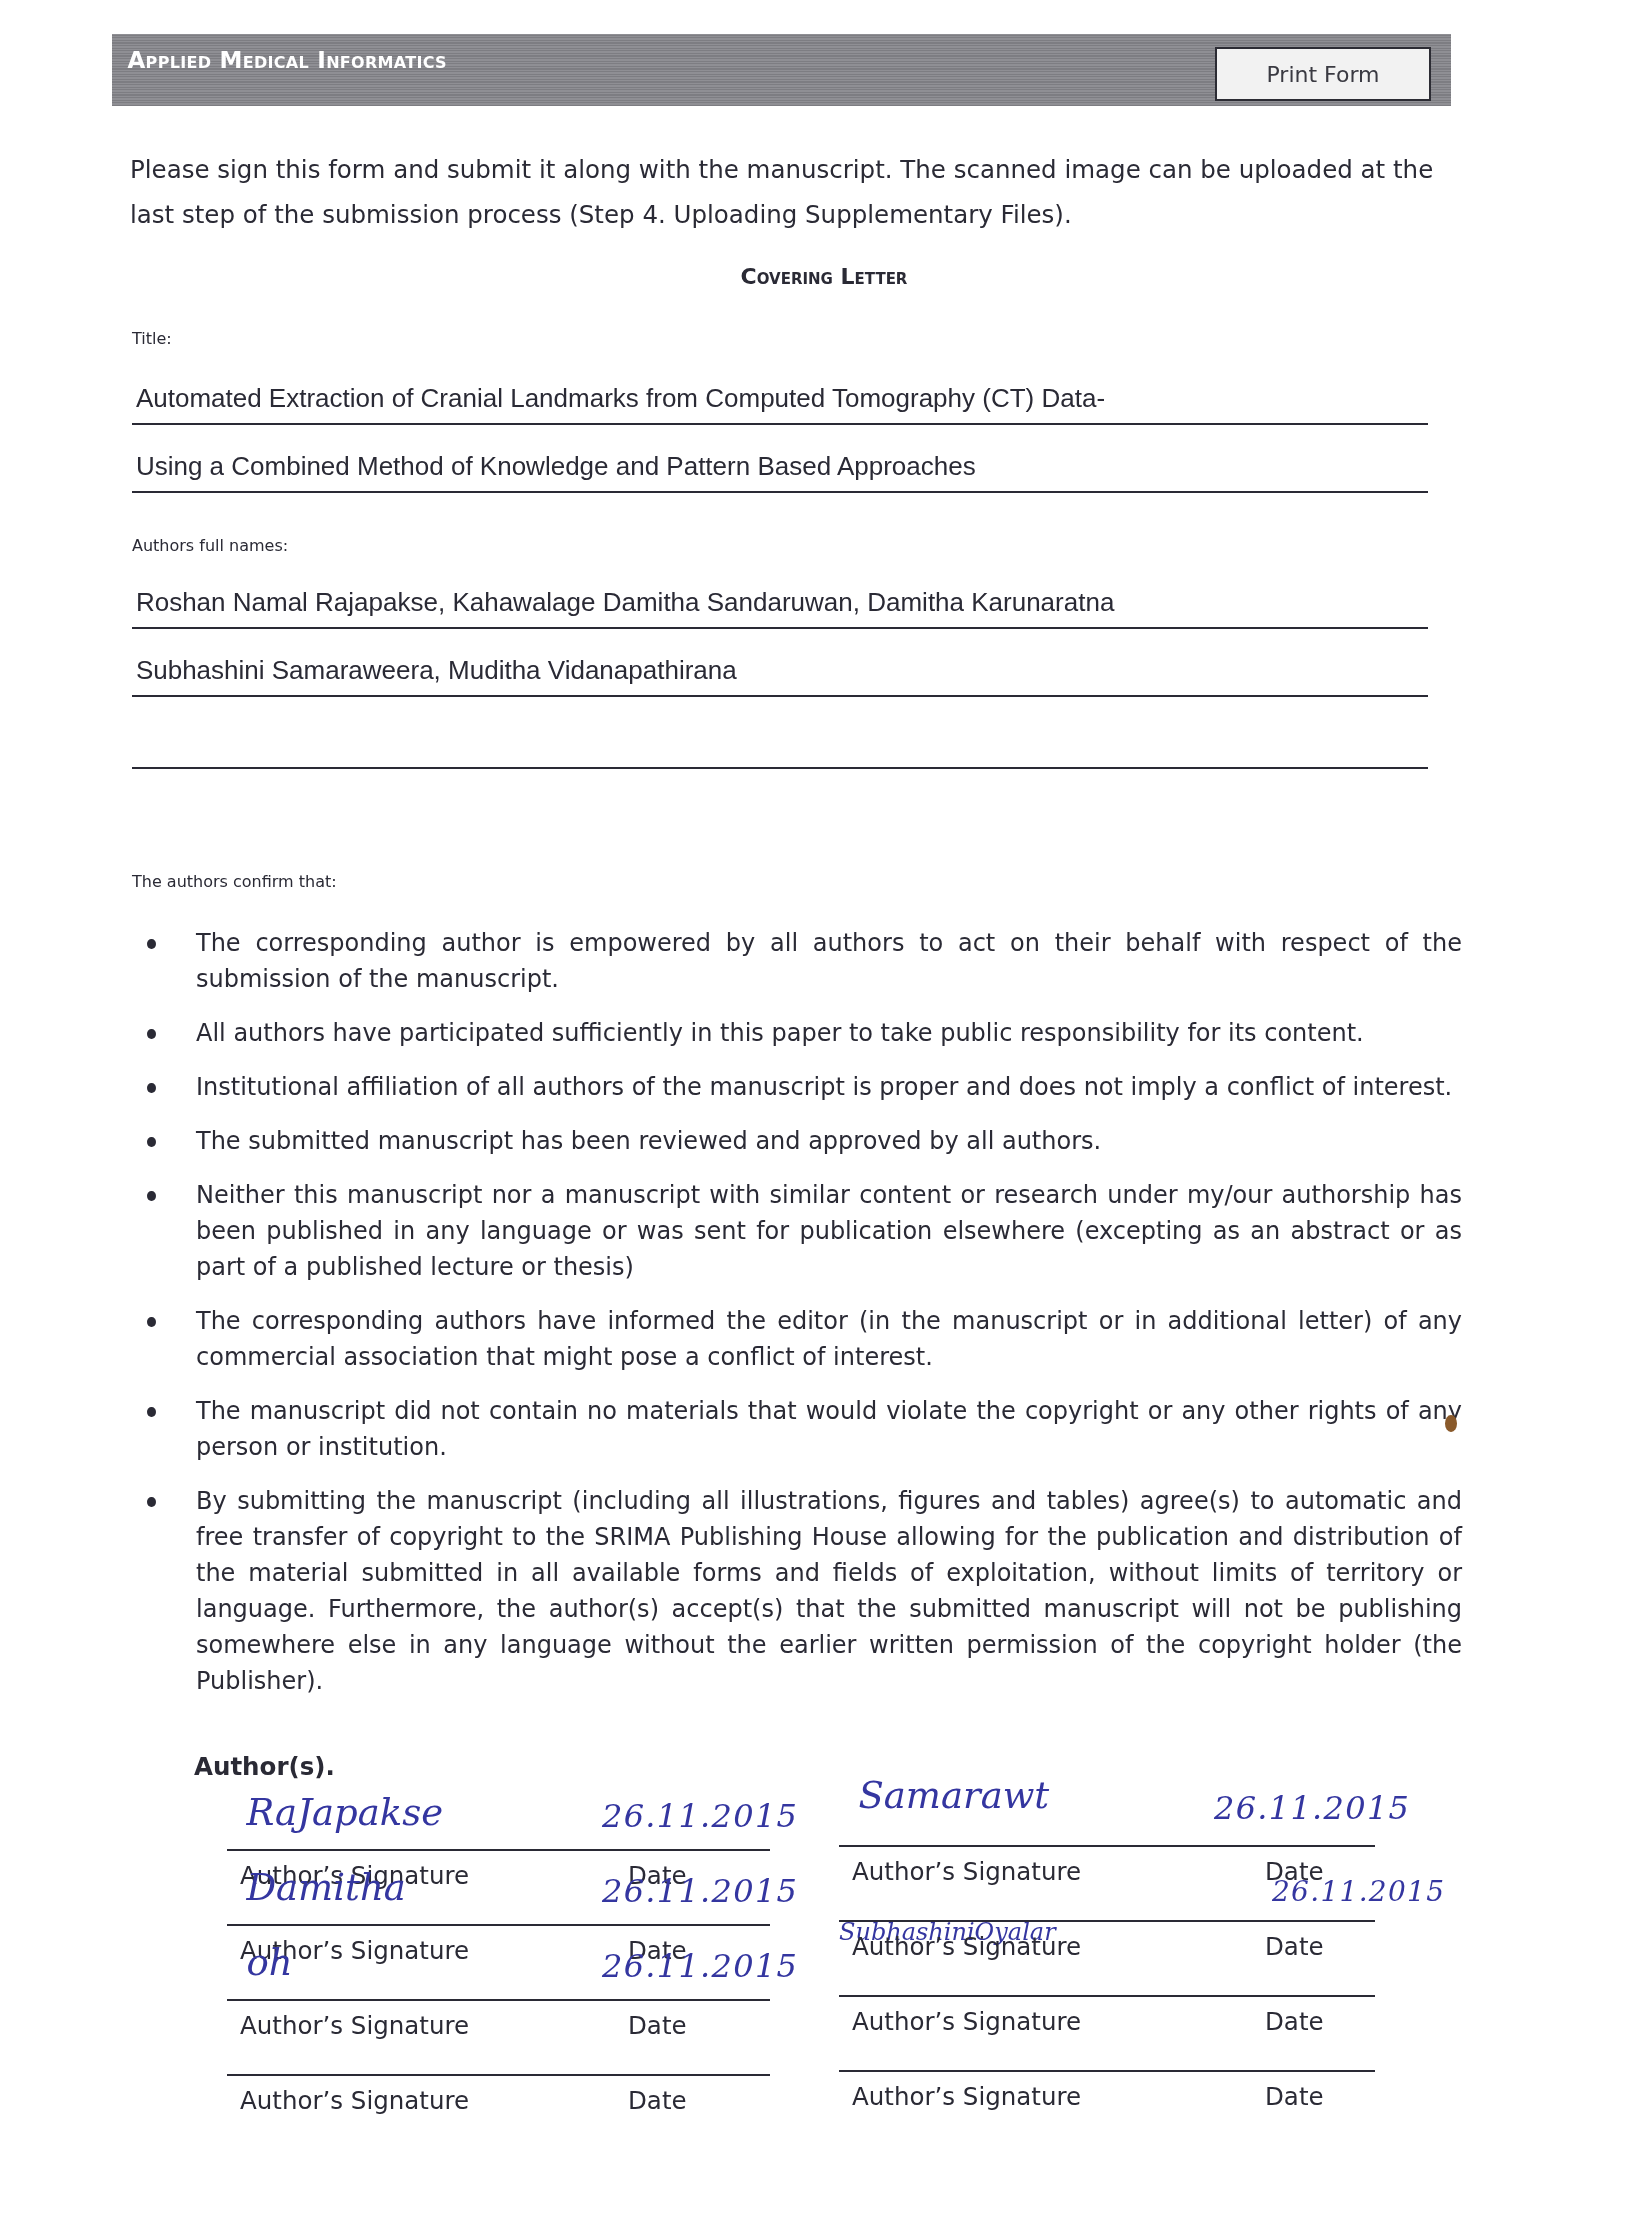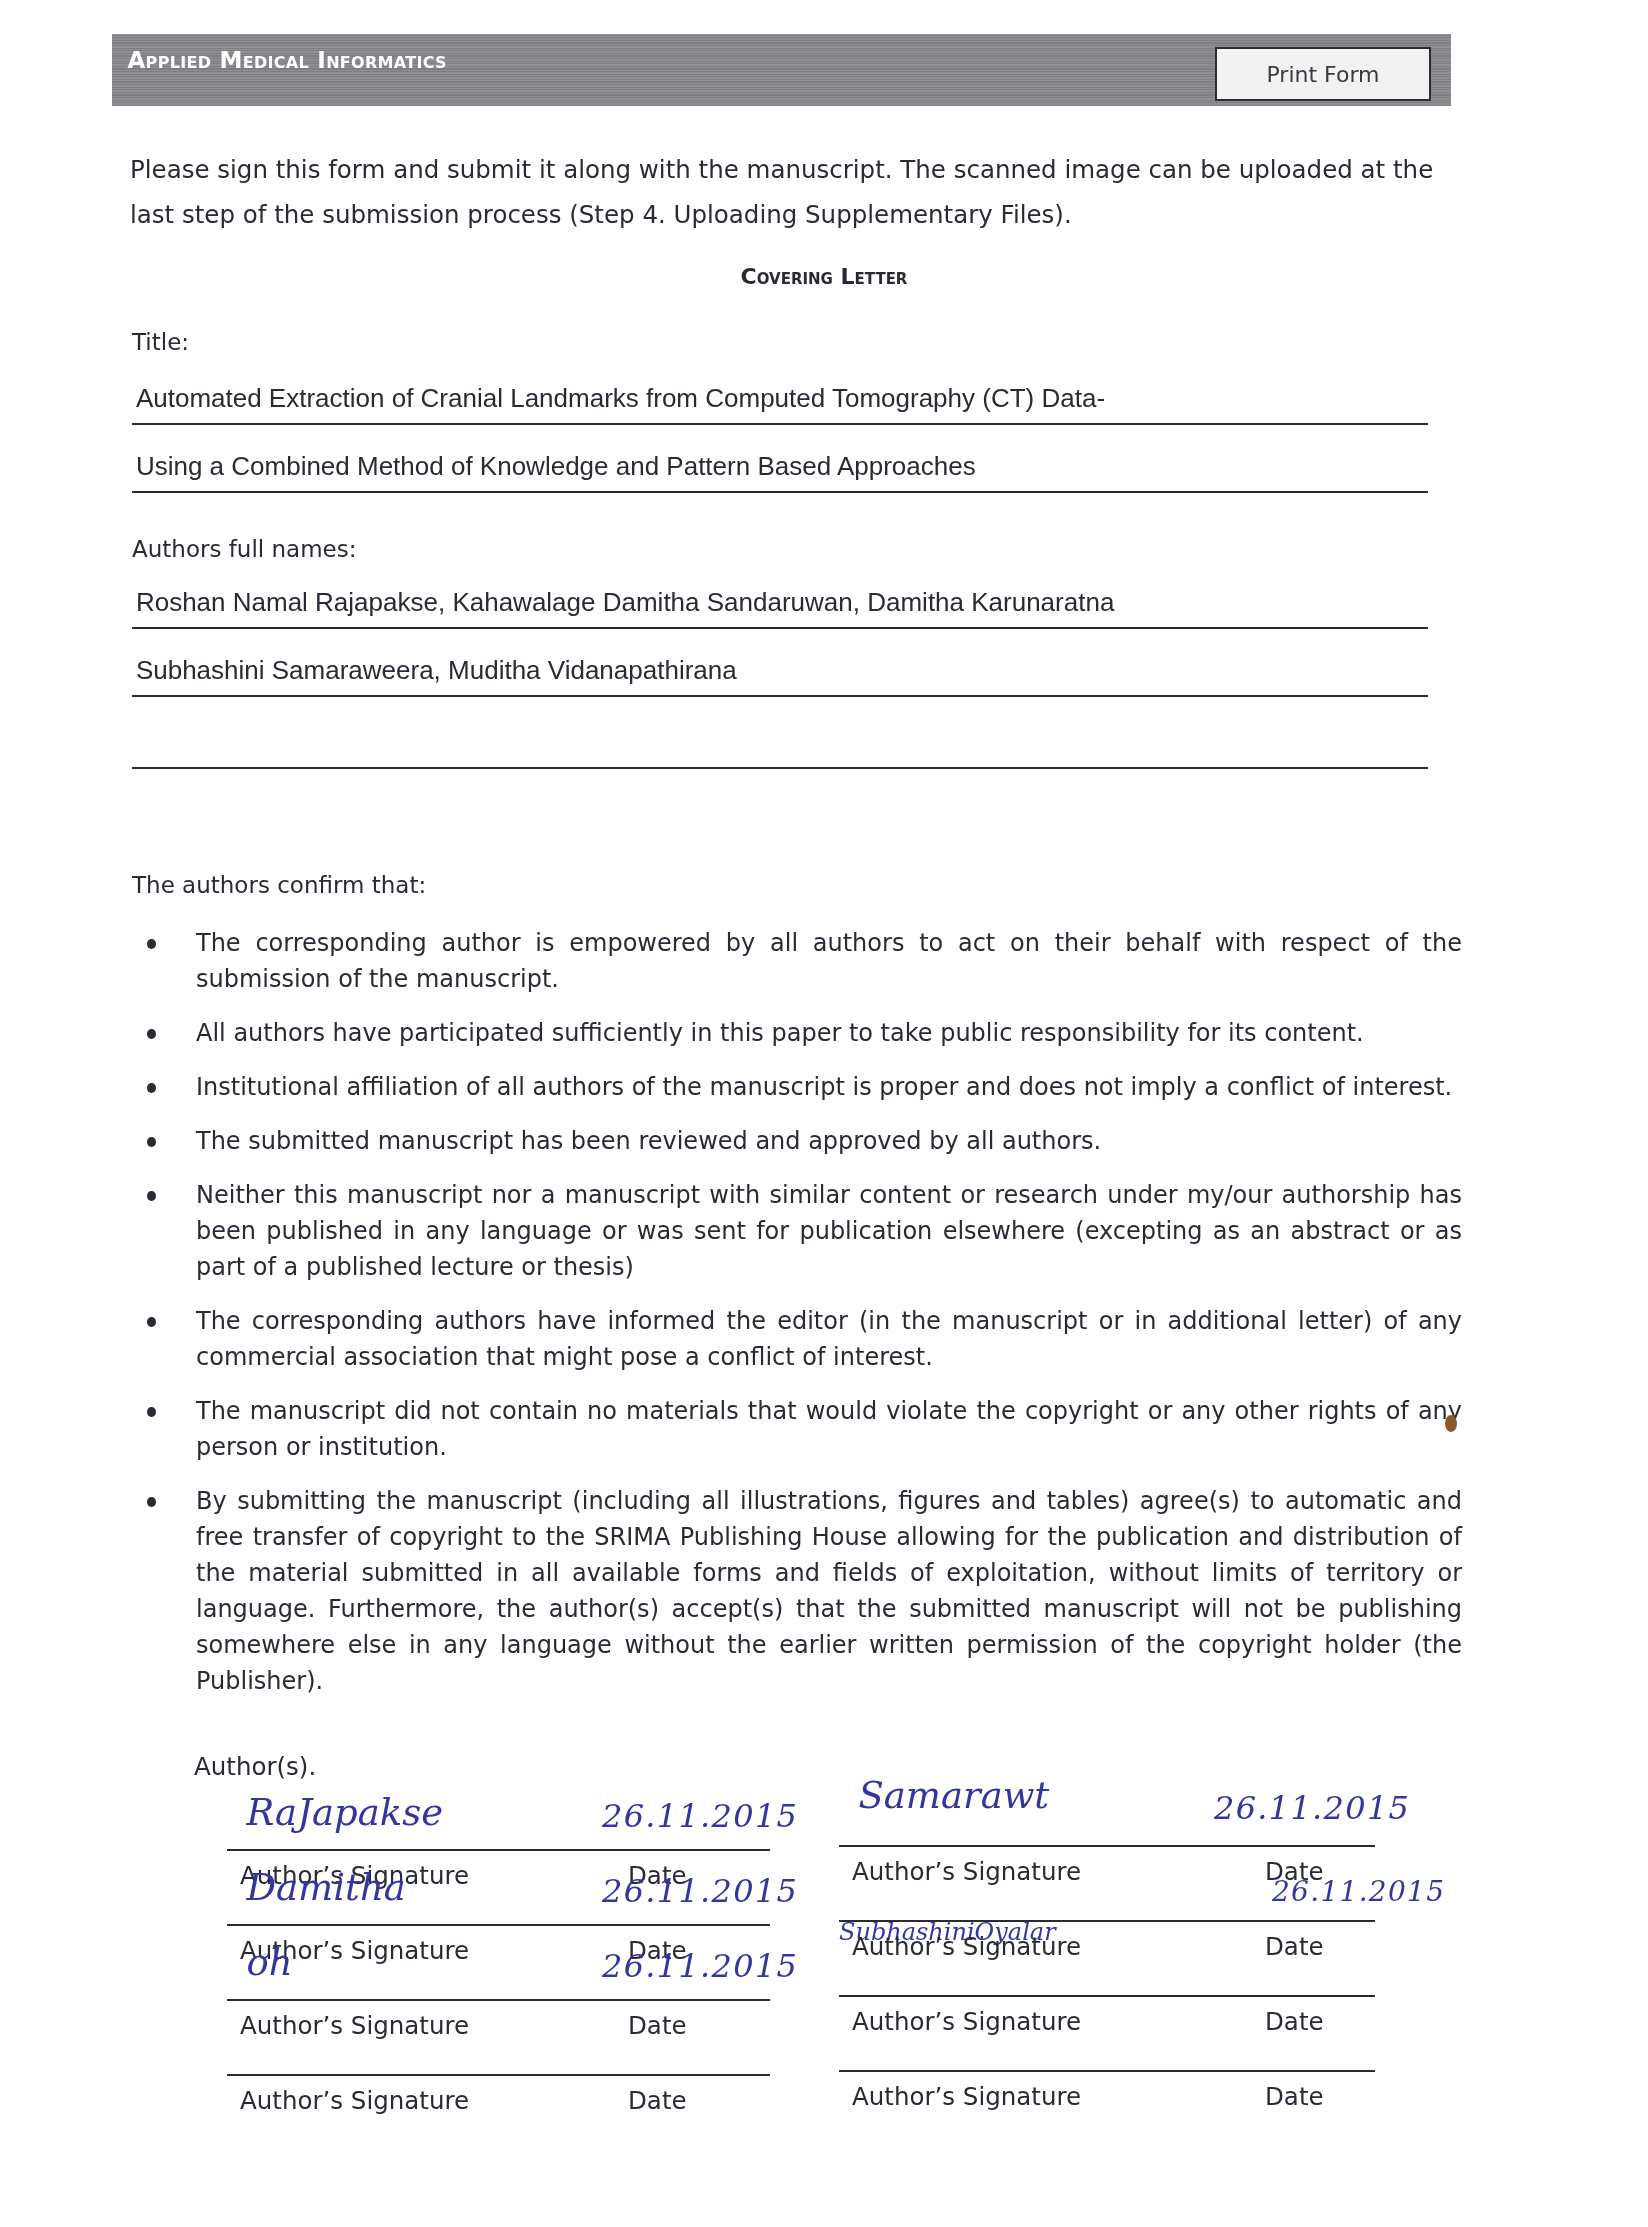--- a/index.html
+++ b/index.html
@@ -22,37 +22,37 @@
     font-family: "DejaVu Sans", sans-serif; font-size: 22px; color: #3a3a42;
     display: flex; align-items: center; justify-content: center; cursor: pointer;
   }
   .text { position: absolute; font-family: "DejaVu Sans", sans-serif; font-size: 24.5px; line-height: 39px; }
   .intro { left: 130px; top: 147px; width: 1311px; font-size: 24.5px; line-height: 45px; }
   .heading {
     position: absolute; left: 0; width: 1648px; top: 264px; text-align: center;
     font-family: "DejaVu Sans", sans-serif; font-weight: bold; font-size: 22px;
     font-variant: small-caps; color: #2a2a35;
   }
-  .label { position: absolute; left: 132px; font-family: "DejaVu Sans", sans-serif; font-size: 23px; }
+  .label { position: absolute; left: 132px; font-family: "DejaVu Sans", sans-serif; font-size: 16px; }
   .field {
     position: absolute; left: 132px; width: 1292px;
     border-bottom: 2.6px solid #2a2a35; font-family: "Liberation Sans", sans-serif;
     font-size: 26px; padding-bottom: 6.5px; height: 36px; line-height: 36px; padding-left: 3.9px;
   }
   .confirm-list { position: absolute; left: 130px; top: 917px; width: 1324px; margin: 8px; padding: 0; list-style: none; }
   .confirm-list li {
     position: relative; padding-left: 58px; font-family: "DejaVu Sans", sans-serif;
     font-size: 24px; line-height: 36px; text-align: justify; margin-bottom: 18px; color: #2a2a35;
   }
   .confirm-list li .bullet {
     position: absolute; left: 9px; top: 14px; width: 9px; height: 10.3px; border-radius: 50%; background: #2a2a35;
   }
   .authors-label {
     position: absolute; left: 194px; top: 1752px; font-family: "DejaVu Sans", sans-serif;
-    font-weight: normal; font-size: 24.5px; color: #2a2a35;
+    font-weight: bold; font-size: 24.5px; color: #2a2a35;
   }
   .sig-block { position: absolute; width: 543px; }
   .sig-line { position: absolute; left: 0; right: 0; top: 0; border-top: 2.6px solid #2a2a35; }
   .sig-label { position: absolute; left: 13px; top: 11.6px; font-family: "DejaVu Sans", sans-serif; font-size: 24.5px; color: #2a2a35; }
   .date-label { position: absolute; left: 401px; top: 11.6px; font-family: "DejaVu Sans", sans-serif; font-size: 24.5px; color: #2a2a35; }
   .hand-sig {
     position: absolute; left: 19.4px; top: -58px; font-family: "DejaVu Serif", serif; font-style: italic;
     font-size: 37px; color: #3436a0; white-space: nowrap;
   }
   .hand-date {

